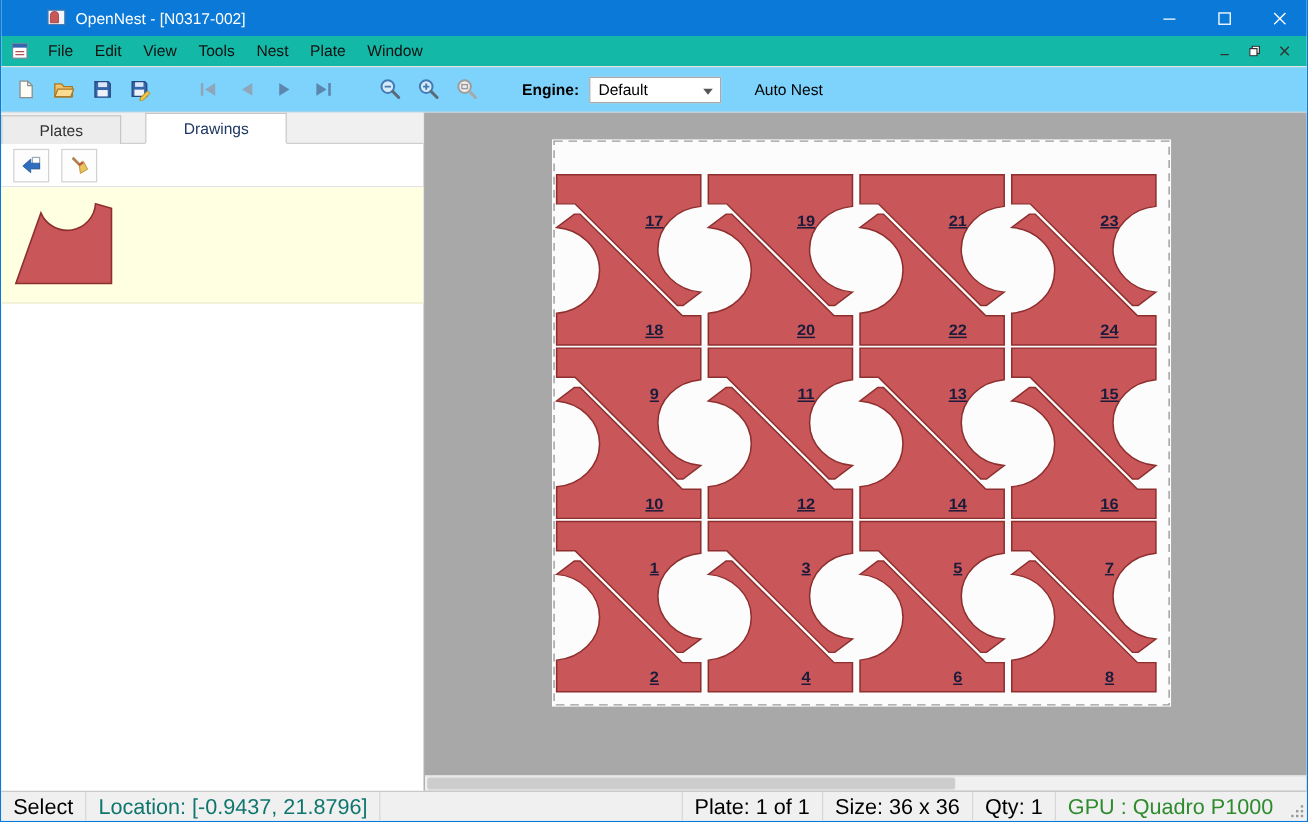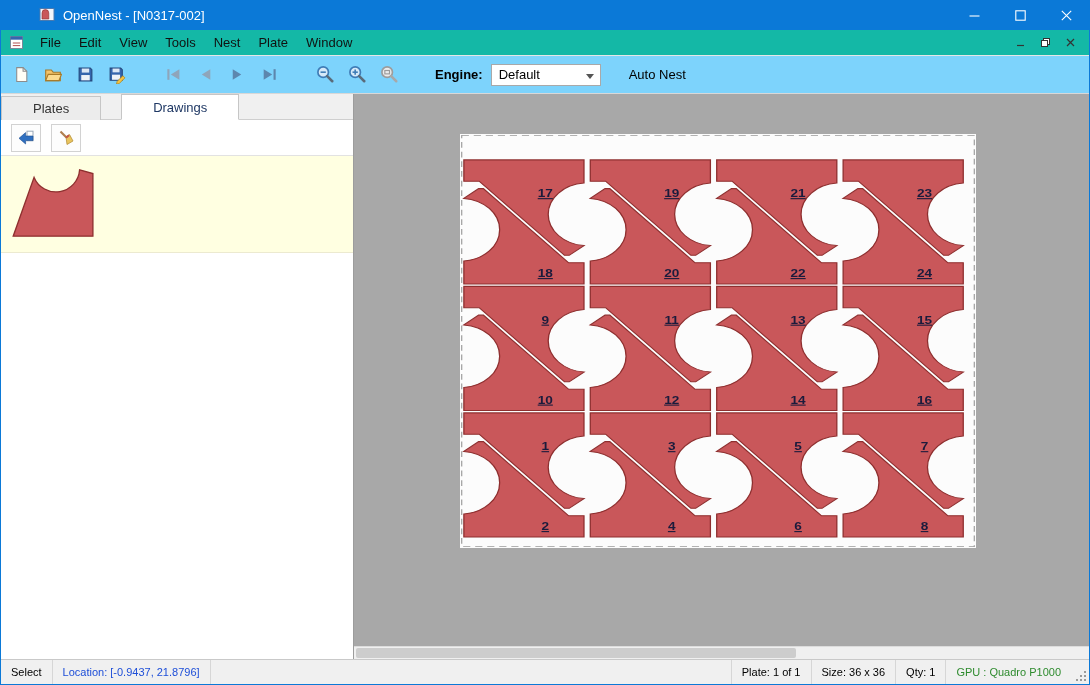--- a/index.html
+++ b/index.html
@@ -39,36 +39,36 @@
   .panel-toolbar { height:36px; flex:0 0 36px; border-bottom:1px solid #e2e2e2; display:flex; align-items:center; gap:10px; padding-left:10px; }
   .ptb { width:30px; height:28px; border:1px solid #d2d2d2; background:#fdfdfd; display:flex; align-items:center; justify-content:center; padding:0; }
   .drawing-list { flex:1; overflow:hidden; }
   .drawing-item { background:#ffffe1; border-bottom:1px solid #ecead0; display:flex; gap:14px; padding:10px 8px 12px 10px; align-items:flex-start; cursor:default; }
   .d-text { padding-top:2px; }
   .d-title { font-size:13.5px; font-weight:bold; color:#000; margin-bottom:6px; }
   .d-line { font-size:12.5px; color:#838383; line-height:17px; }
 
   
   .canvas { flex:1 1 auto; position:relative; background:#a8a8a8; overflow:hidden; }
-  .plate { position:absolute; left:106px; top:40px; width:516px; height:414px; }
+  .plate { position:absolute; left:106px; top:22px; width:516px; height:473px; }
   .plate svg { width:100%; height:100%; display:block; }
   .plate-bg { fill:#fcfcfc; }
   .plate-border { fill:none; stroke:#999; stroke-width:0.08; stroke-dasharray:0.5 0.34; }
   .part { fill:var(--part-fill,#c9575a); stroke:var(--part-stroke,#8e2f2f); stroke-width:0.09; }
   .partnum { font-family:"Liberation Sans",sans-serif; font-size:0.95px; font-weight:bold; text-anchor:middle;
              fill:var(--number-color,#1b1b3c); text-decoration:underline; }
   .hscroll { position:absolute; left:0; right:0; bottom:0; height:13px; background:#f0f0f0; border-top:1px solid #dcdcdc; }
   .hthumb { position:absolute; left:2px; top:1px; height:10px; width:440px; background:#cdcdcd; border-radius:2px; }
 
   
-  .statusbar { height:25px; flex:0 0 25px; background:#f0f0f0; border-top:1px solid #c9c9c9; display:flex; align-items:flex-end; font-size:11px; color:#000; }
+  .statusbar { height:25px; flex:0 0 25px; background:#f0f0f0; border-top:1px solid #c9c9c9; display:flex; align-items:flex-end; font-size:18px; color:#000; }
   .sb-cell { padding:0 10px; display:flex; align-items:center; height:100%; white-space:nowrap; }
   .sb-sep-r { border-right:1px solid #d6d6d6; }
   .sb-sep-l { border-left:1px solid #d6d6d6; }
-  .sb-loc { color:#1d4ed8; }
+  .sb-loc { color:#0f766e; }
   .sb-right { margin-left:auto; display:flex; height:100%; align-items:center; }
   .sb-gpu { color:var(--gpu-text,#2e8b2e); }
   .grip { width:18px; height:100%; display:flex; align-items:flex-end; justify-content:flex-end; padding:2px; }
 </style>
 </head>
 <body>
 
 <div class="window">
 
   <div class="titlebar">

